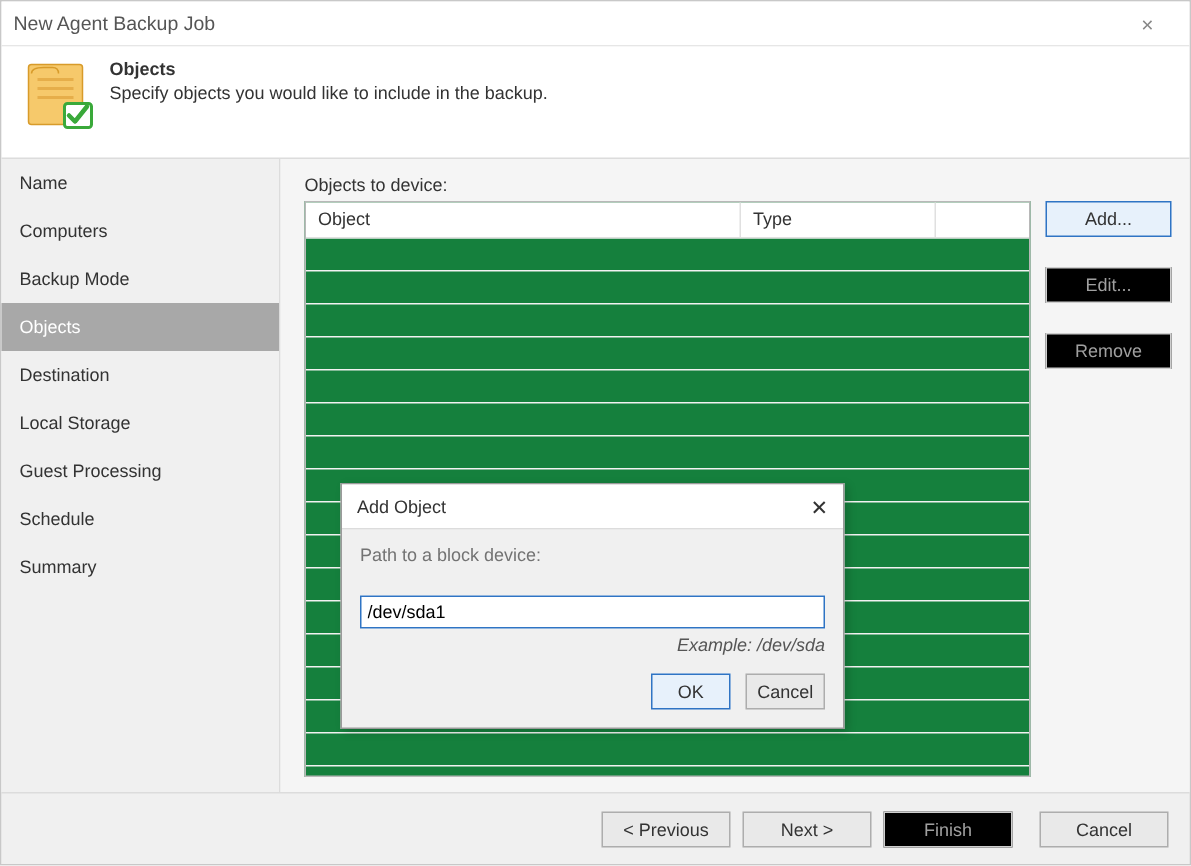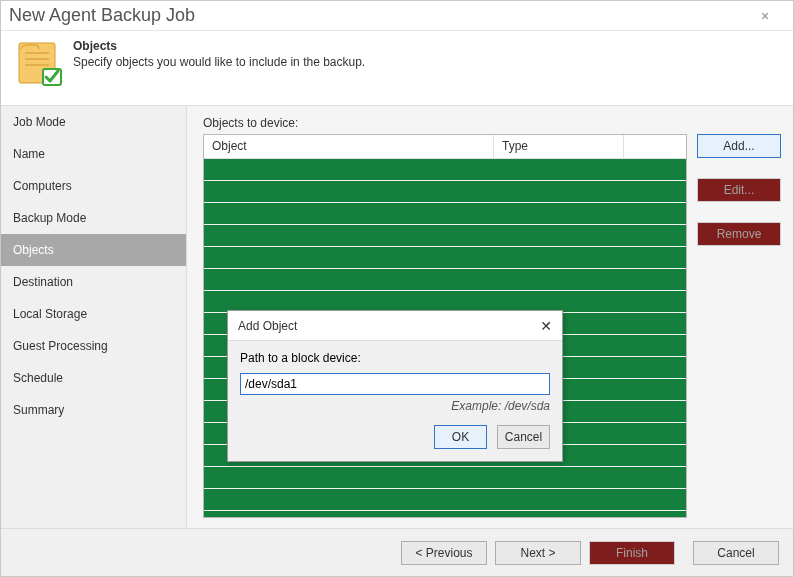--- a/index.html
+++ b/index.html
@@ -19,21 +19,21 @@
     background: #f0f0f0;
   }
   .titlebar {
     height: 30px;
     display: flex; align-items: center;
     padding: 0 8px;
     background: #fff;
     border-bottom: 1px solid #e6e6e6;
     color: #555;
   }
-  .titlebar .title { flex: 1; font-size: 18px; }
+  .titlebar .title { flex: 1; font-size: 13px; }
   .titlebar .close { width: 40px; text-align: center; color: #888; font-size: 14px; }
   .header {
     display: flex; align-items: flex-start;
     padding: 8px 14px 18px 14px;
     background: #fff;
     border-bottom: 1px solid #dcdcdc;
   }
   .header-icon {
     width: 48px; height: 48px; margin-right: 10px; position: relative;
   }
@@ -79,46 +79,46 @@
   .row-line { height: 22px; border-bottom: 1px solid #f2f2f2; }
   .side-buttons {
     width: 84px; display: flex; flex-direction: column; gap: 20px;
   }
   .btn {
     height: 24px; border: 1px solid #adadad; background: #e9e9e9;
     font-size: 12px; color: #333; cursor: pointer;
     display: flex; align-items: center; justify-content: center;
   }
   .btn:disabled, .btn.disabled {
-    color: #a0a0a0; border-color: #cfcfcf; background: #7f1d1d; cursor: default;
+    color: #a0a0a0; border-color: #cfcfcf; background: #000000; cursor: default;
   }
   .btn.primary { border: 1px solid #2f74c4; background: #e7f1fb; }
   .footer {
     height: 48px; border-top: 1px solid #dcdcdc;
     display: flex; align-items: center; justify-content: flex-end;
     gap: 8px; padding: 0 14px; background: #f0f0f0;
   }
   .footer .btn { width: 86px; }
   
   .modal {
     position: absolute;
-    left: 226px; top: 204px;
+    left: 226px; top: 216px;
     width: 336px;
     background: #f0f0f0;
     border: 1px solid #9a9a9a;
     box-shadow: 2px 2px 6px rgba(0,0,0,0.2);
   }
   .modal-title {
     height: 30px; display: flex; align-items: center; padding: 0 10px;
     border-bottom: 1px solid #dcdcdc; background: #fff;
   }
   .modal-title .t { flex: 1; color: #333; }
   .modal-title .x { font-size: 14px; color: #333; }
   .modal-body { padding: 10px 12px 12px 12px; }
-  .modal-label { margin-bottom: 8px; color: #000000; }
+  .modal-label { margin-bottom: 20px; color: #737373; }
   .modal-input {
     width: 100%; height: 22px; border: 1px solid #2f74c4;
     padding: 2px 4px; font-size: 12px; outline: none;
     font-family: inherit;
   }
   .modal-example { margin-top: 4px; font-style: italic; color: #555; text-align: right; }
   .modal-buttons { display: flex; justify-content: flex-end; gap: 10px; margin-top: 12px; }
   .modal-buttons .btn { width: 53px; }
 </style>
 </head>
@@ -145,21 +145,20 @@
     </div>
     <div class="header-text">
       <h1>Objects</h1>
       <p>Specify objects you would like to include in the backup.</p>
     </div>
   </div>
 
   <div class="body">
 
     <div class="sidebar">
-      <div class="sidebar-item">Job Mode</div>
       <div class="sidebar-item">Name</div>
       <div class="sidebar-item">Computers</div>
       <div class="sidebar-item">Backup Mode</div>
       <div class="sidebar-item selected">Objects</div>
       <div class="sidebar-item">Destination</div>
       <div class="sidebar-item">Local Storage</div>
       <div class="sidebar-item">Guest Processing</div>
       <div class="sidebar-item">Schedule</div>
       <div class="sidebar-item">Summary</div>
     </div>

